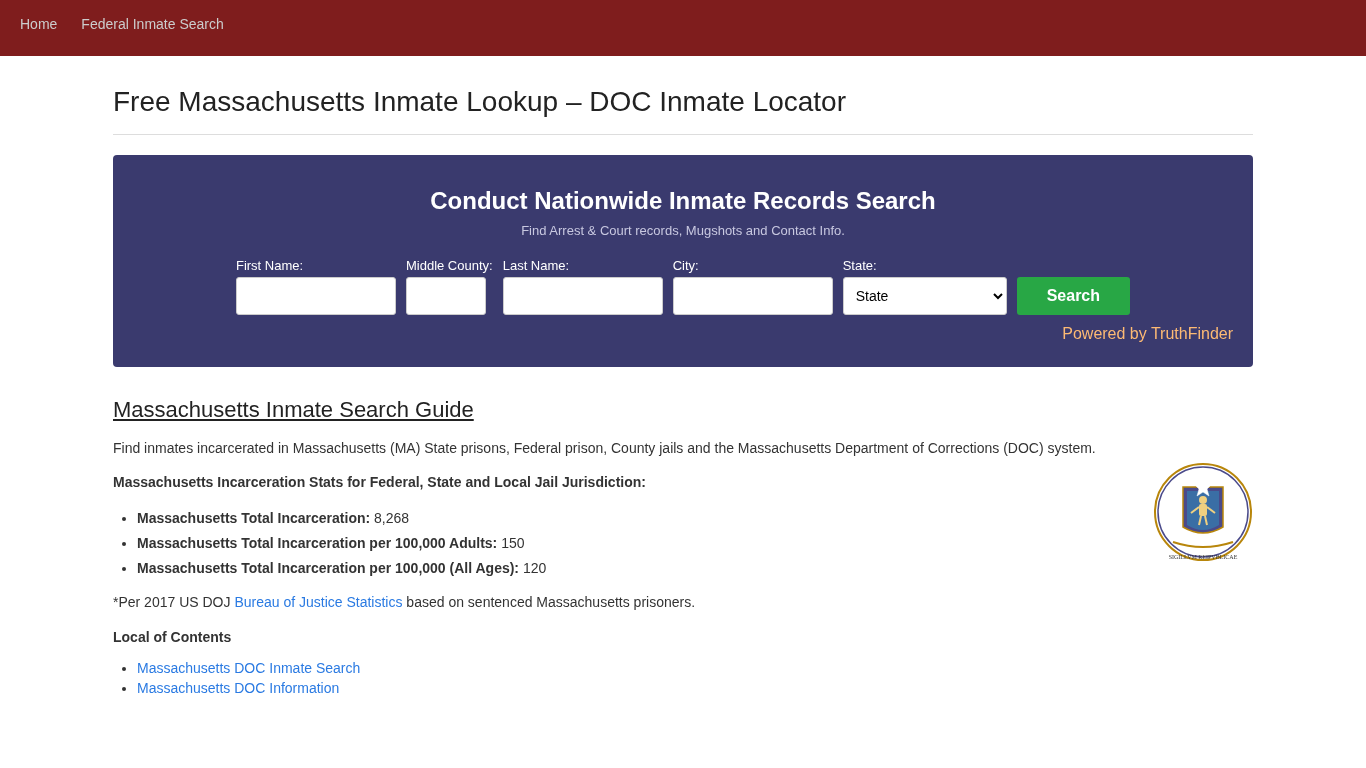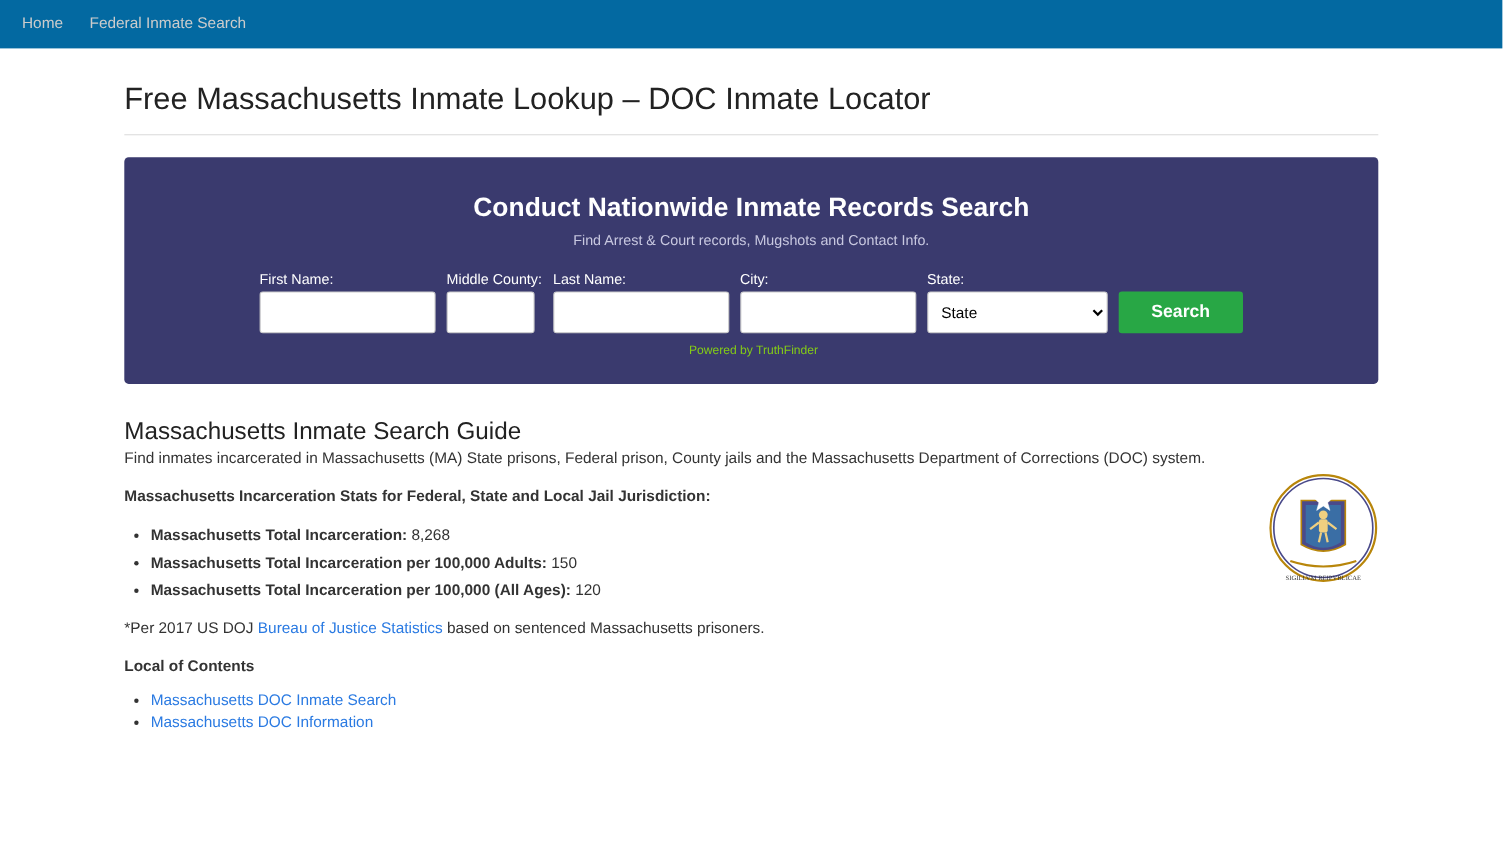--- a/index.html
+++ b/index.html
@@ -1,24 +1,24 @@
 <!DOCTYPE html>
 <html><head>
   <meta charset="utf-8">
   <style>
     * { box-sizing: border-box; margin: 0; padding: 0; }
     body { font-family: Arial, sans-serif; font-size: 14px; color: #333; background: #fff; }
 
     
     nav {
-      background: #0369a1;
+      background: #7f1d1d;
       padding: 0 20px;
       display: flex;
-      align-items: flex-end;
-      height: 44px;
+      align-items: flex-start;
+      height: 56px;
     }
     nav a {
       color: #ccc;
       text-decoration: none;
       margin-right: 24px;
       font-size: 14px;
       padding: 16px 0;
     }
 
     
@@ -99,32 +99,34 @@
       color: #fff;
       border: none;
       border-radius: 3px;
       padding: 0 30px;
       height: 38px;
       font-size: 16px;
       font-weight: bold;
       cursor: pointer;
     }
     .powered-by {
-      text-align: center;
+      text-align: right;
       margin-top: 10px;
-      color: #84cc16;
-      font-size: 11px;
+      color: #fdba74;
+      font-size: 16px;
       padding-left: 4px;
     }
 
     
     h2.section-title {
       font-size: 22px;
       font-weight: normal;
       color: #222;
+      margin-bottom: 14px;
+      text-decoration: underline;
     }
     .guide-layout {
       display: flex;
       gap: 44px;
       align-items: flex-start;
     }
     .guide-text {
       flex: 1;
     }
     .guide-text p {

